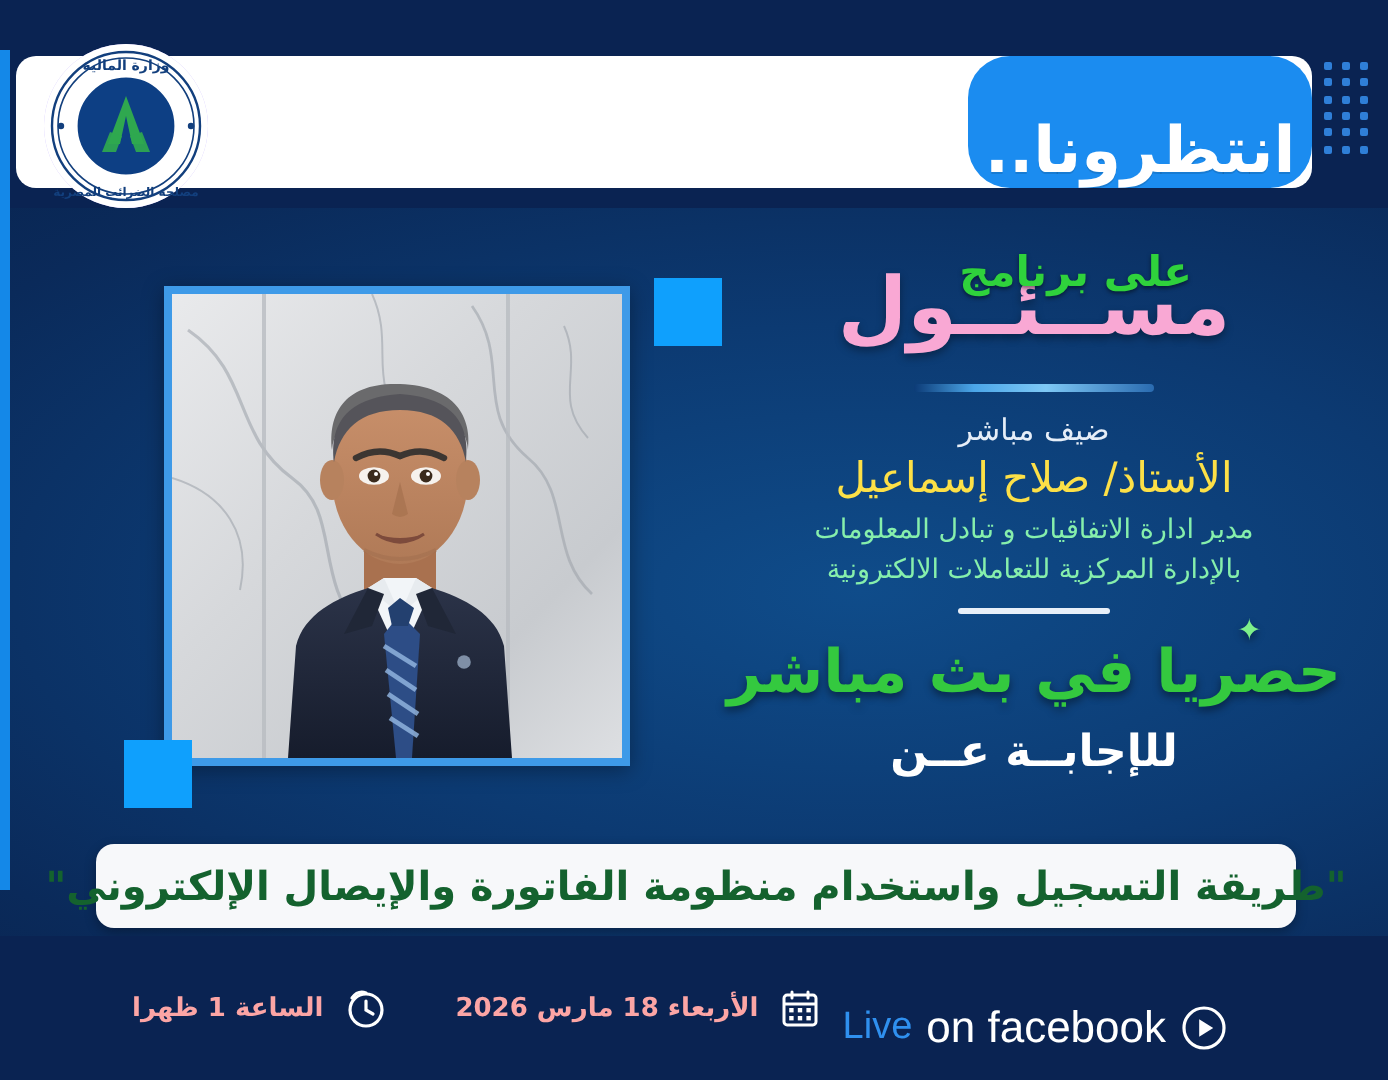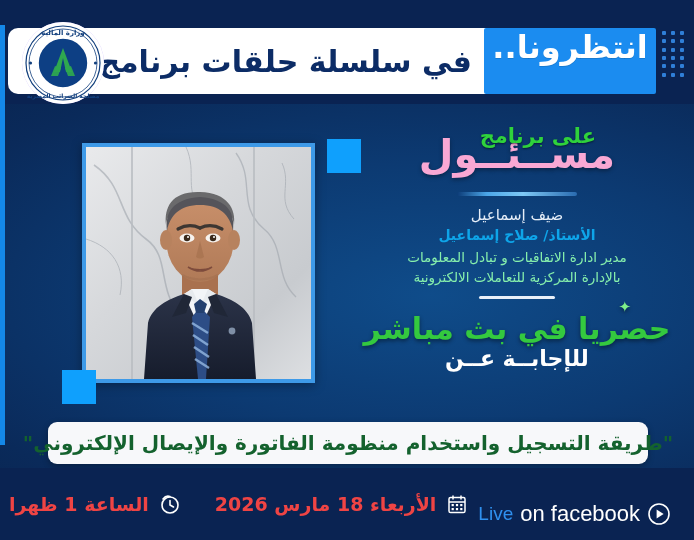--- a/index.html
+++ b/index.html
@@ -54,23 +54,23 @@
     display: flex;
     flex-direction: row-reverse;
     align-items: center;
     overflow: visible;
   }
   .header-blue {
     position: absolute;
     right: 0; top: 0;
     width: 172px; height: 66px;
     background: #1b8cf0;
-    border-radius: 2px;
+    border-radius: 21px;
     display: flex;
-    align-items: flex-start;
+    align-items: flex-end;
     justify-content: center;
   }
   .header-blue-text {
     color: #ffffff;
     font-size: 32px;
     font-weight: bold;
     direction: rtl;
     letter-spacing: -1px;
     text-shadow: 0 1px 0 rgba(0,0,0,.12);
   }
@@ -176,23 +176,23 @@
     background: linear-gradient(90deg, #0c3b77 0%, #4ba6e8 25%, #7ec8f5 55%, #2a6bb0 100%);
     border-radius: 2px;
   }
 
   .guest-label {
     font-size: 15px;
     color: #e6eef8;
     margin-bottom: 3px;
   }
   .guest-name {
-    font-size: 14px;
-    font-weight: bold;
-    color: #0ea5e9;
+    font-size: 21px;
+    font-weight: normal;
+    color: #fde047;
     margin-bottom: 4px;
   }
   .guest-role {
     font-size: 13.5px;
     color: #86efac;
     line-height: 1.5;
   }
 
   .divider-white {
     width: 76px; height: 3px;
@@ -210,20 +210,21 @@
     position: relative;
   }
   .live-excl .spark {
     position: absolute;
     right: 52px; top: -13px;
     font-size: 15px;
     color: #7ef08a;
   }
 
   .answer-line {
+    margin-top: 10px;
     font-size: 22px;
     font-weight: bold;
     color: #ffffff;
     letter-spacing: 2px;
   }
 
   
   .topic-banner {
     position: absolute;
     left: 48px; top: 422px;
@@ -250,22 +251,22 @@
     height: 72px;
     background: #0a2352;
     display: flex;
     flex-direction: row-reverse;
     align-items: center;
     justify-content: center;
     gap: 10px;
     direction: rtl;
   }
   .foot-text {
-    color: #ef4444;
-    font-size: 19px;
+    color: #fca5a5;
+    font-size: 13px;
     font-weight: bold;
     white-space: nowrap;
     text-align: right;
   }
   .foot-icon { display: inline-flex; align-items: center; }
   .foot-gap { width: 14px; }
   .fb-block {
     display: flex;
     flex-direction: row;
     align-items: center;
@@ -291,21 +292,20 @@
 <div id="poster">
 
   <div class="outer-frame"></div>
   <div class="body-panel"></div>
   <div class="left-edge"></div>
 
   <div class="header">
     <div class="header-blue">
       <span class="header-blue-text">انتظرونا..</span>
     </div>
-    <span class="header-white-text">في سلسلة حلقات برنامج</span>
   </div>
 
   <div class="logo">
     <svg width="82" height="82" viewBox="0 0 82 82" aria-hidden="true">
       <circle cx="41" cy="41" r="41" fill="#ffffff"></circle>
       <circle cx="41" cy="41" r="37" fill="none" stroke="#123f7d" stroke-width="1.2"></circle>
       <circle cx="41" cy="41" r="34" fill="none" stroke="#123f7d" stroke-width="0.8"></circle>
       <circle cx="41" cy="41" r="25" fill="#0d3f84"></circle>
       <circle cx="41" cy="41" r="25" fill="none" stroke="#ffffff" stroke-width="1.6"></circle>
       <g fill="#2fa84f">
@@ -431,21 +431,21 @@
 
   <div class="right-col">
 
     <div class="title-row">
       <div class="title-main">مســئــول</div>
       <div class="title-overlay">على برنامج</div>
     </div>
 
     <div class="divider-blue"></div>
 
-    <div class="guest-label">ضيف إسماعيل</div>
+    <div class="guest-label">ضيف مباشر</div>
     <div class="guest-name">الأستاذ/ صلاح إسماعيل</div>
     <div class="guest-role">مدير ادارة الاتفاقيات و تبادل المعلومات</div>
     <div class="guest-role">بالإدارة المركزية للتعاملات الالكترونية</div>
 
     <div class="divider-white"></div>
 
     <div class="live-excl">
       <span class="spark">✦</span>
       <span>حصريا في بث مباشر</span>
     </div>

